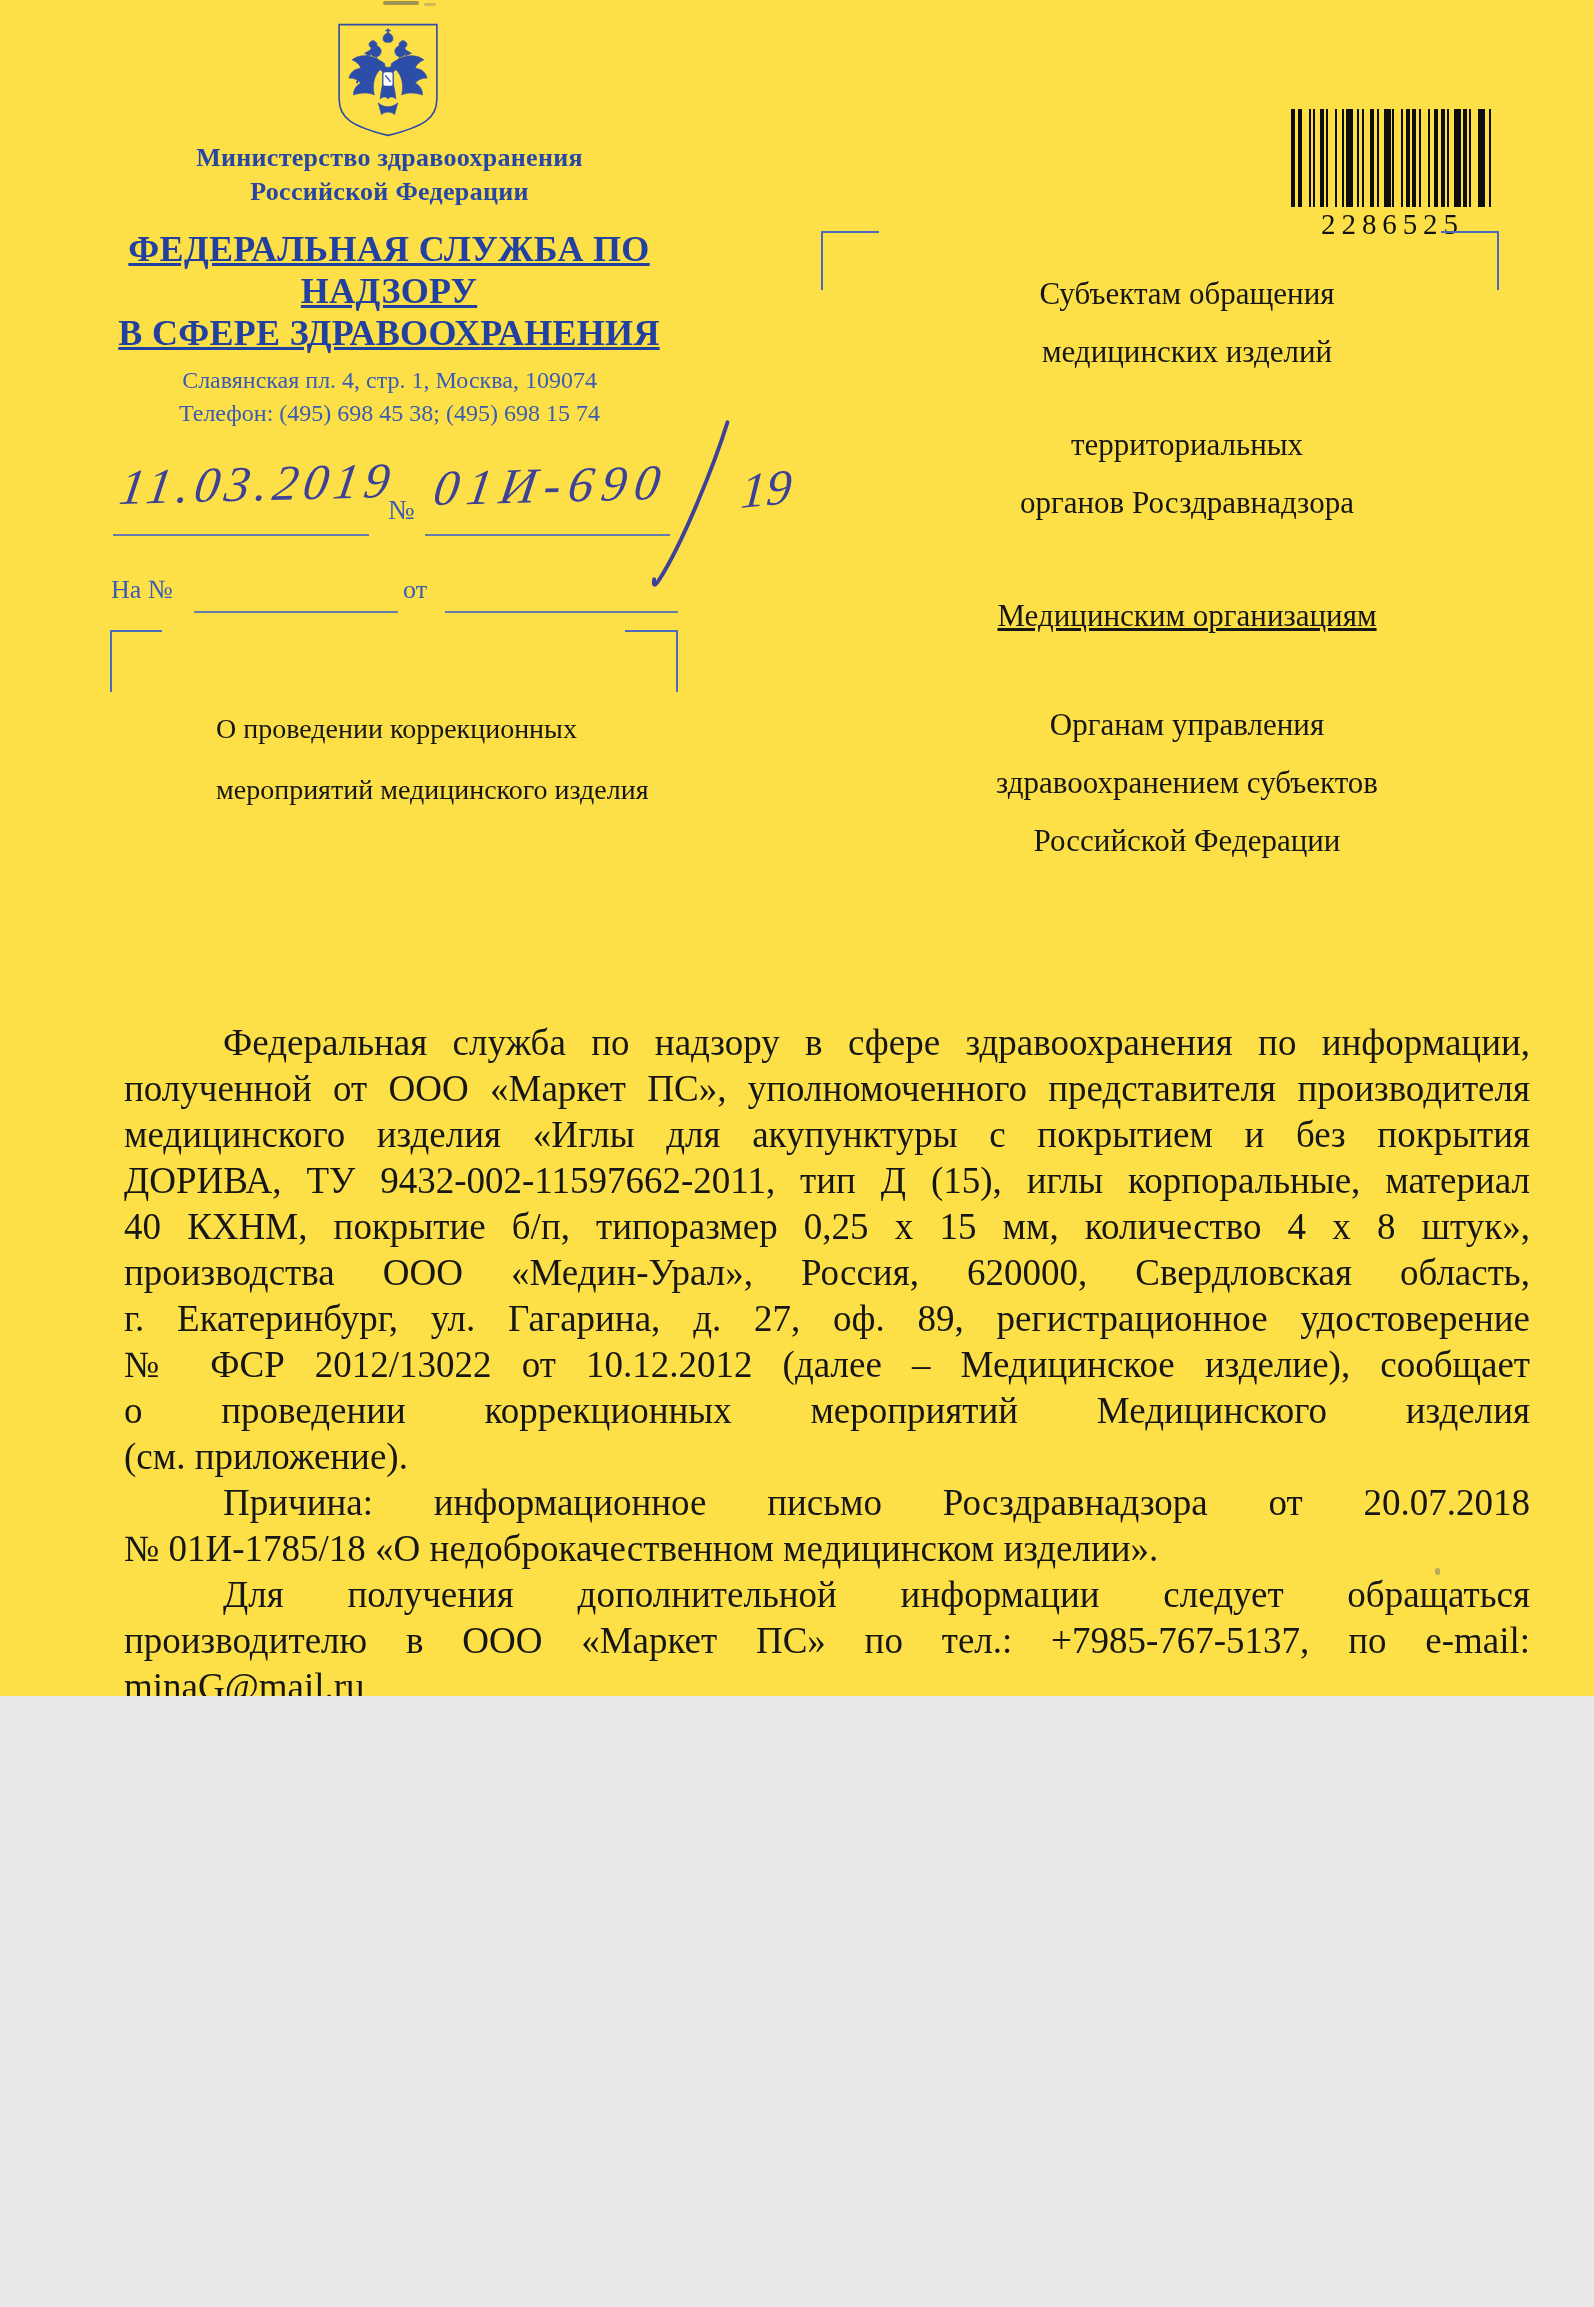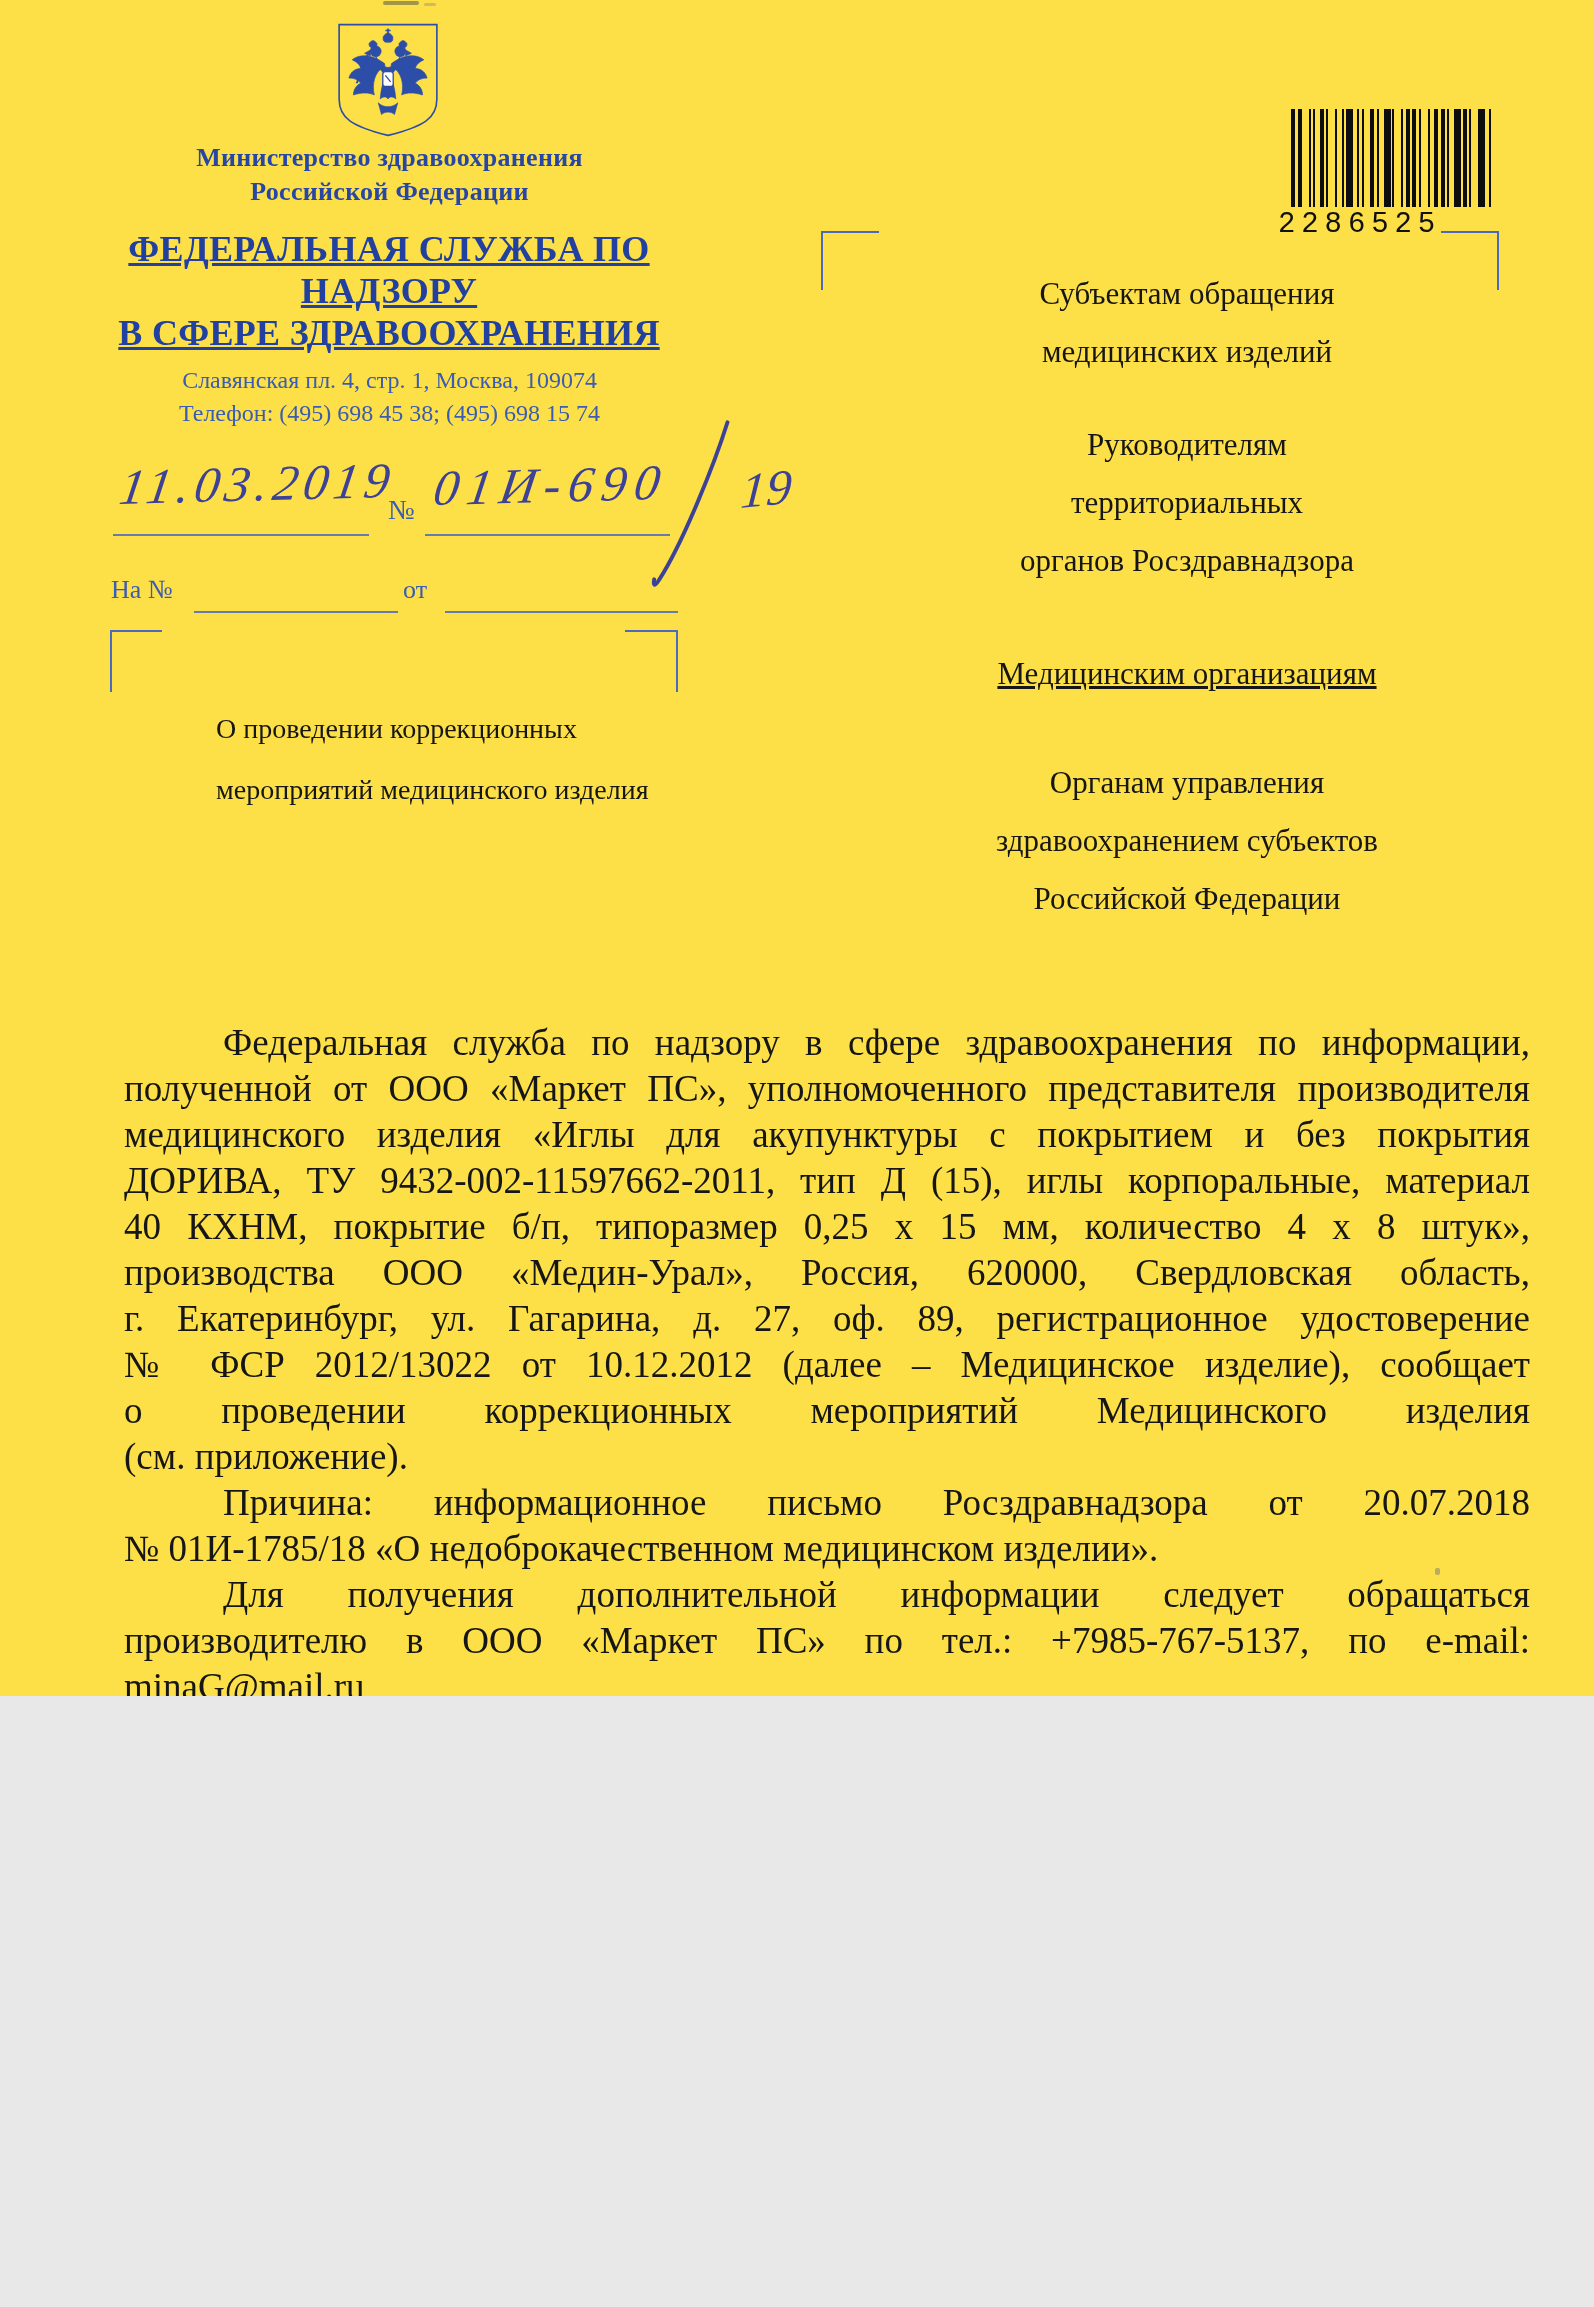--- a/index.html
+++ b/index.html
@@ -36,22 +36,22 @@
   
   #subject{position:absolute;left:216px;top:698px;width:497px;font-size:28px;line-height:61px;}
   
   #recipients{position:absolute;left:883px;top:265px;width:608px;text-align:center;font-size:31px;line-height:58px;}
   #recipients .grp1{margin-bottom:35px;}
   #recipients .grp2{margin-bottom:55px;}
   #recipients .grp3{margin-bottom:51px;text-decoration:underline;}
   
   #barcode{position:absolute;left:1291px;top:109px;width:203px;height:135px;}
   #barcode-bars{position:absolute;left:0;top:0;width:203px;height:98px;}
-  #barcode-digits{position:absolute;left:-13px;top:99px;width:229px;
-    font-family:Liberation Mono, monospace;font-size:29px;letter-spacing:5.9px;color:#111;}
+  #barcode-digits{position:absolute;left:-13px;top:99px;width:229px;text-align:center;
+    font-family:Liberation Serif, serif;font-size:29px;letter-spacing:5.9px;color:#111;}
   
   #body-text{position:absolute;left:124px;top:1020px;width:1406px;font-size:37px;}
   #body-text .ln{height:46px;line-height:46px;white-space:normal;}
   .jl{text-align:justify;text-align-last:justify;}
   .ind{text-indent:99px;}
   #attachment{position:absolute;left:248px;top:1753px;font-size:28px;}
   
   #position-title{position:absolute;left:124px;top:1913px;font-size:29px;}
   #signer-name{position:absolute;left:1301px;top:1913px;width:235px;font-size:29px;text-align:right;}
   
@@ -187,21 +187,20 @@
     <div class="h" style="left:1441px;top:231px;width:58px;"></div>
     <div class="v" style="left:1497px;top:231px;height:59px;"></div>
   </div>
 
   <div id="recipients">
     <div class="grp1">
       <div>Субъектам обращения</div>
       <div>медицинских изделий</div>
     </div>
     <div class="grp2">
-      <div>Руководителям</div>
       <div>территориальных</div>
       <div>органов Росздравнадзора</div>
     </div>
     <div class="grp3">
       <div>Медицинским организациям</div>
     </div>
     <div class="grp4">
       <div>Органам управления</div>
       <div>здравоохранением субъектов</div>
       <div>Российской Федерации</div>

